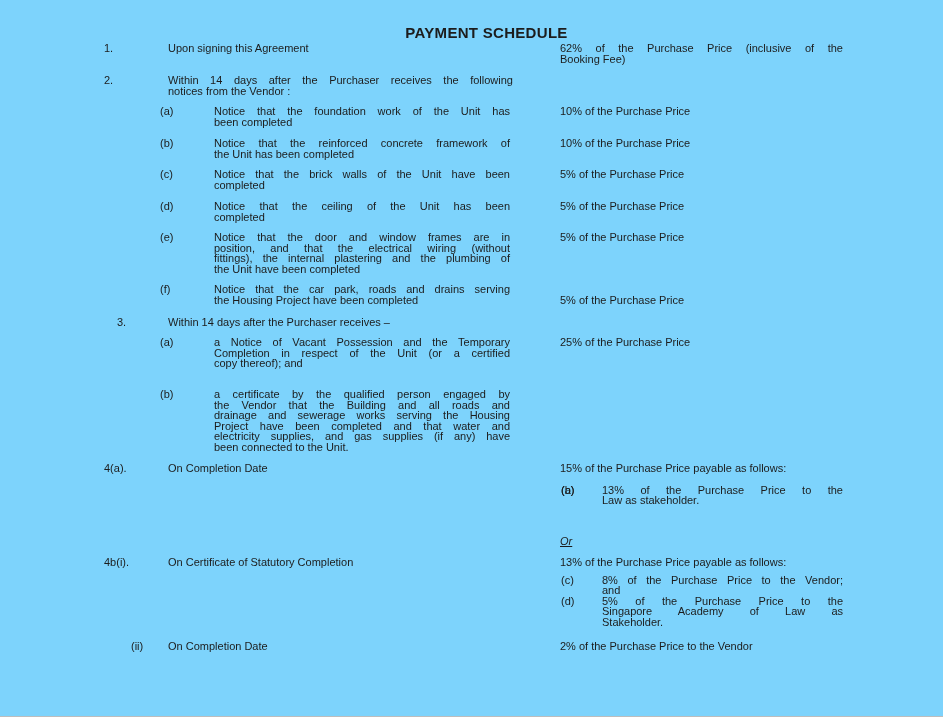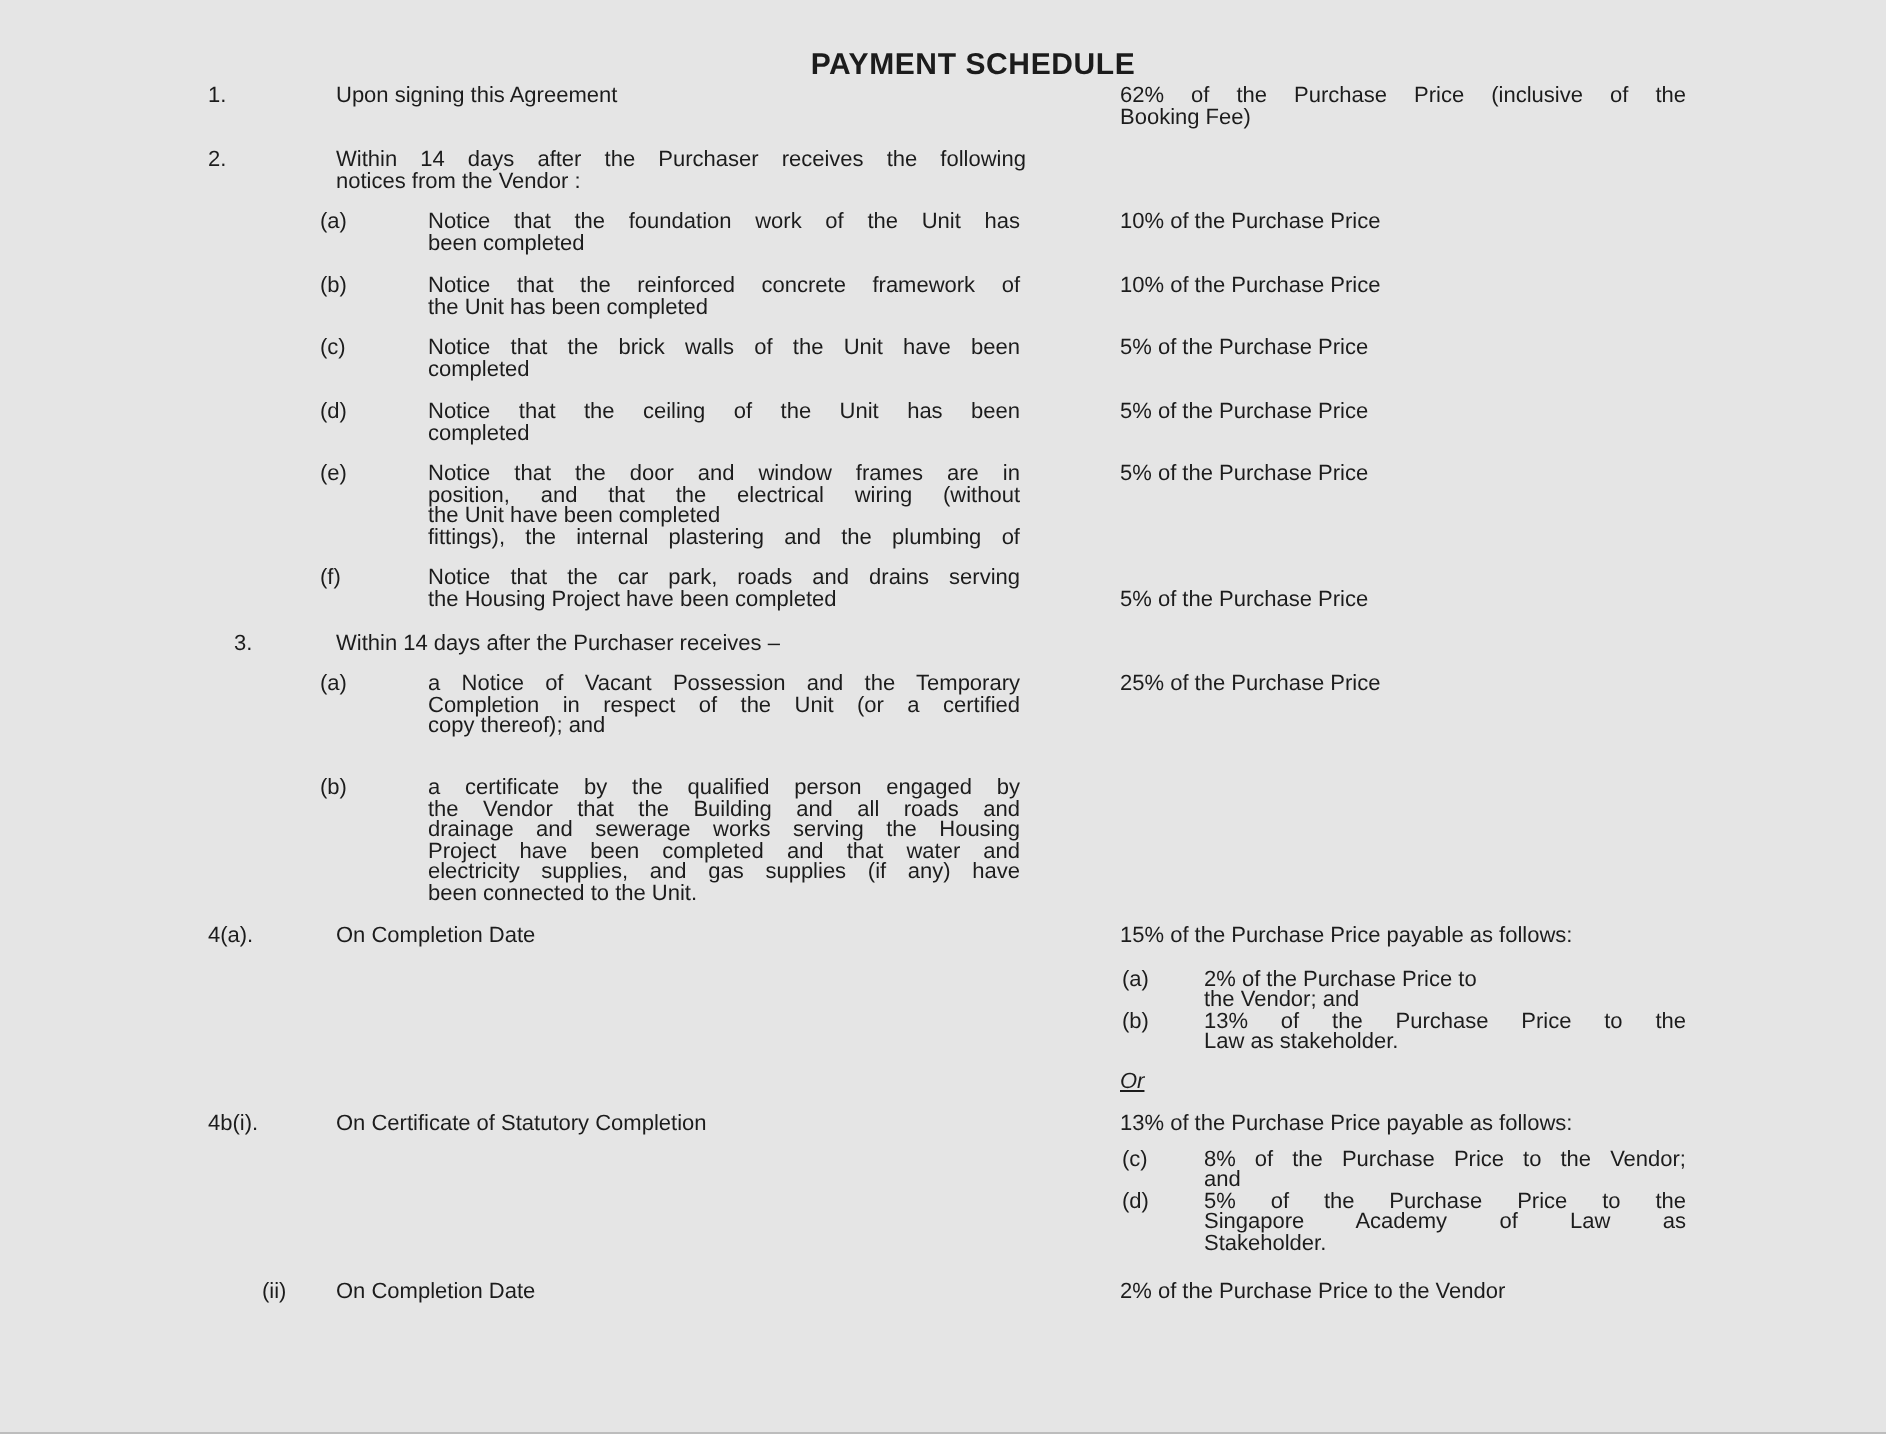--- a/index.html
+++ b/index.html
@@ -1,19 +1,19 @@
 <!DOCTYPE html>
 <html><head>
 <meta charset="utf-8">
 <style>
   html,body{margin:0;padding:0;background:#ffffff;}
   .page{
     position:relative;
     width:943px;height:717px;
-    background:#e5e5e5;
+    background:#7dd3fc;
     font-family:"Liberation Sans", sans-serif;
     font-size:11px;line-height:10.5px;
     color:#1c1c1c;
     overflow:hidden;
     border-bottom:1px solid #bdbdbd;
     box-sizing:border-box;
   }
   .title{
     position:absolute;top:26px;left:0;width:100%;
     box-sizing:border-box;padding-left:30px;
@@ -116,22 +116,22 @@
         </div>
         <div class="cell right">
           <div class="line">5% of the Purchase Price</div>
         </div>
       </div>
       <div class="row item-2e">
         <div class="cell letter">(e)</div>
         <div class="cell desc">
           <div class="line stretch">Notice that the door and window frames are in</div>
           <div class="line stretch">position, and that the electrical wiring (without</div>
+          <div class="line stretch">fittings), the internal plastering and the plumbing of</div>
           <div class="line">the Unit have been completed</div>
-          <div class="line stretch">fittings), the internal plastering and the plumbing of</div>
         </div>
         <div class="cell right">
           <div class="line">5% of the Purchase Price</div>
         </div>
       </div>
       <div class="row item-2f">
         <div class="cell letter">(f)</div>
         <div class="cell desc">
           <div class="line stretch">Notice that the car park, roads and drains serving</div>
           <div class="line">the Housing Project have been completed</div>
@@ -171,24 +171,20 @@
       <div class="row item-4a">
         <div class="cell num">4(a).</div>
         <div class="cell desc main">
           <div class="line">On Completion Date</div>
         </div>
         <div class="cell right">
           <div class="line">15% of the Purchase Price payable as follows:</div>
           <div class="subitems">
             <div class="subitem">
               <div class="sletter">(a)</div>
-              <div class="slines">
-                <div class="line">2% of the Purchase Price to</div>
-                <div class="line">the Vendor; and</div>
-              </div>
             </div>
             <div class="subitem">
               <div class="sletter">(b)</div>
               <div class="slines">
                 <div class="line stretch">13% of the Purchase Price to the</div>
                 <div class="line">Law as stakeholder.</div>
               </div>
             </div>
           </div>
         </div>

